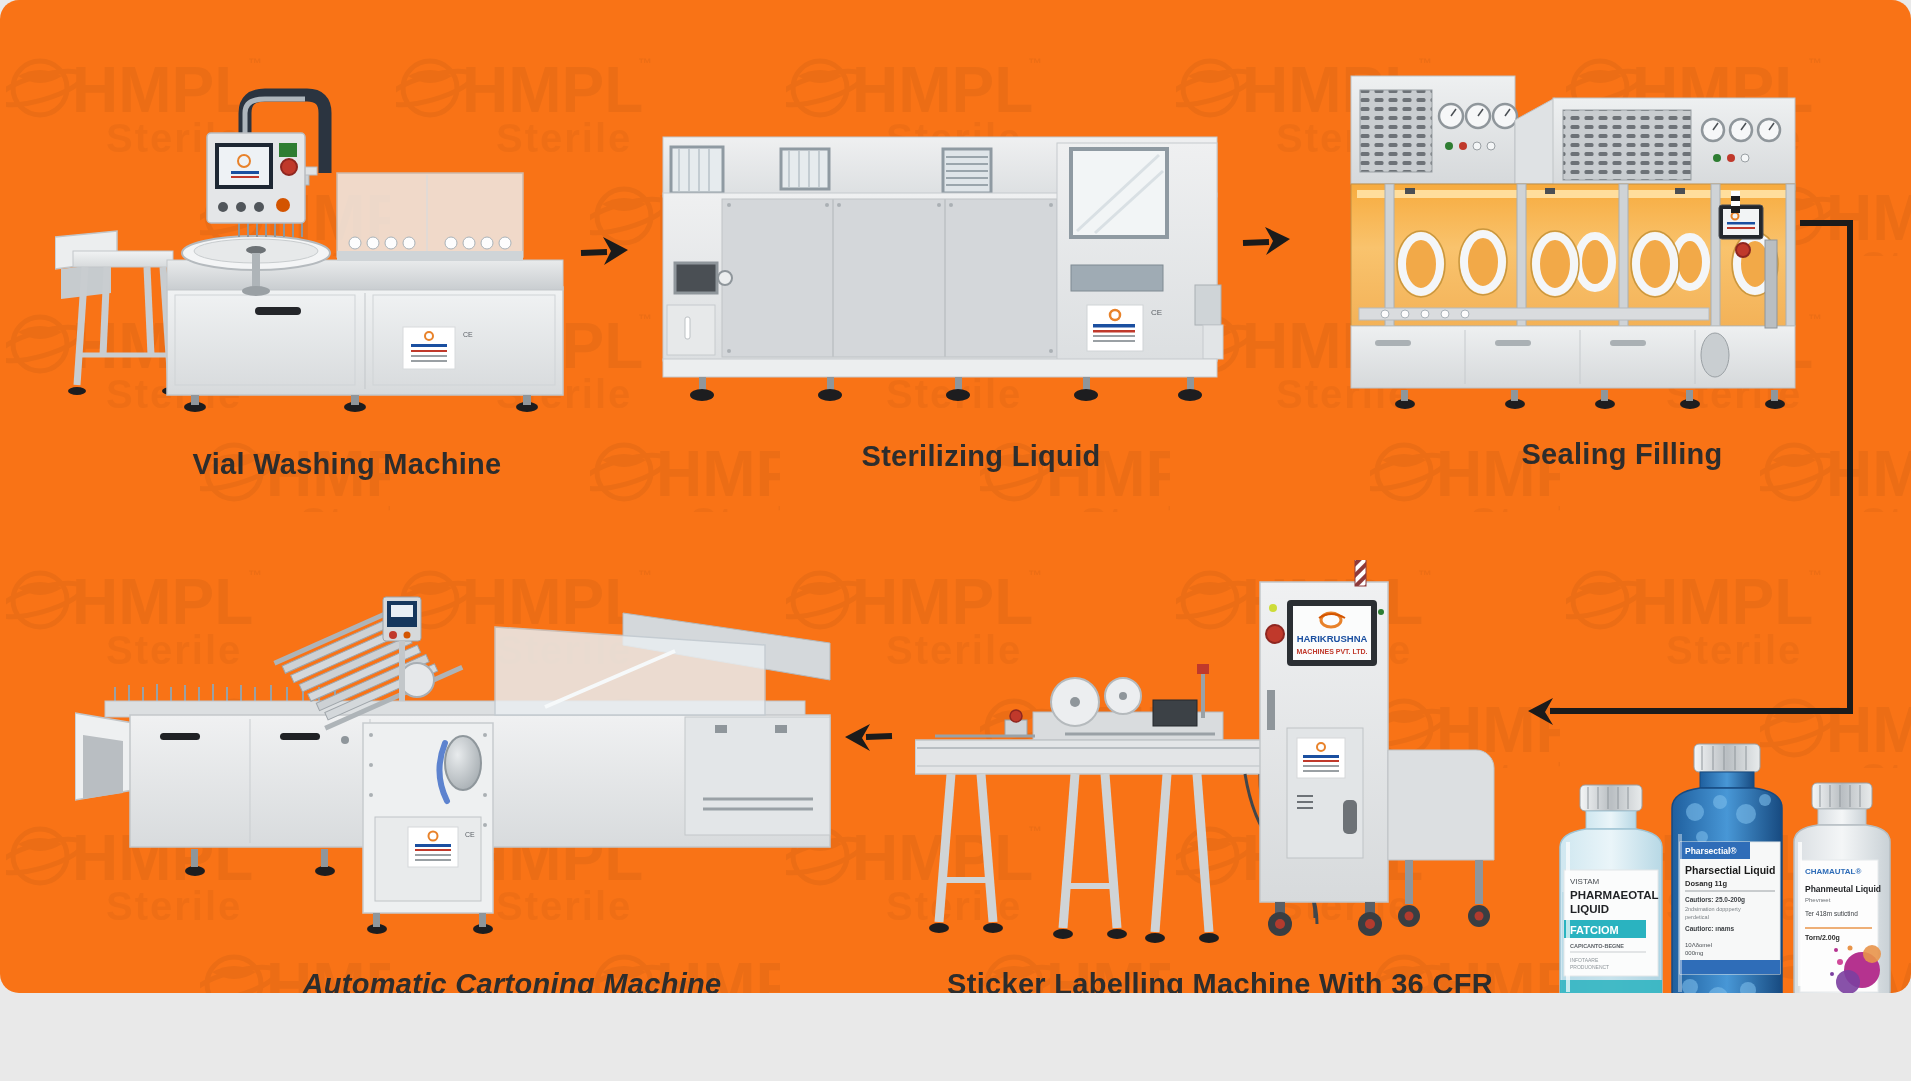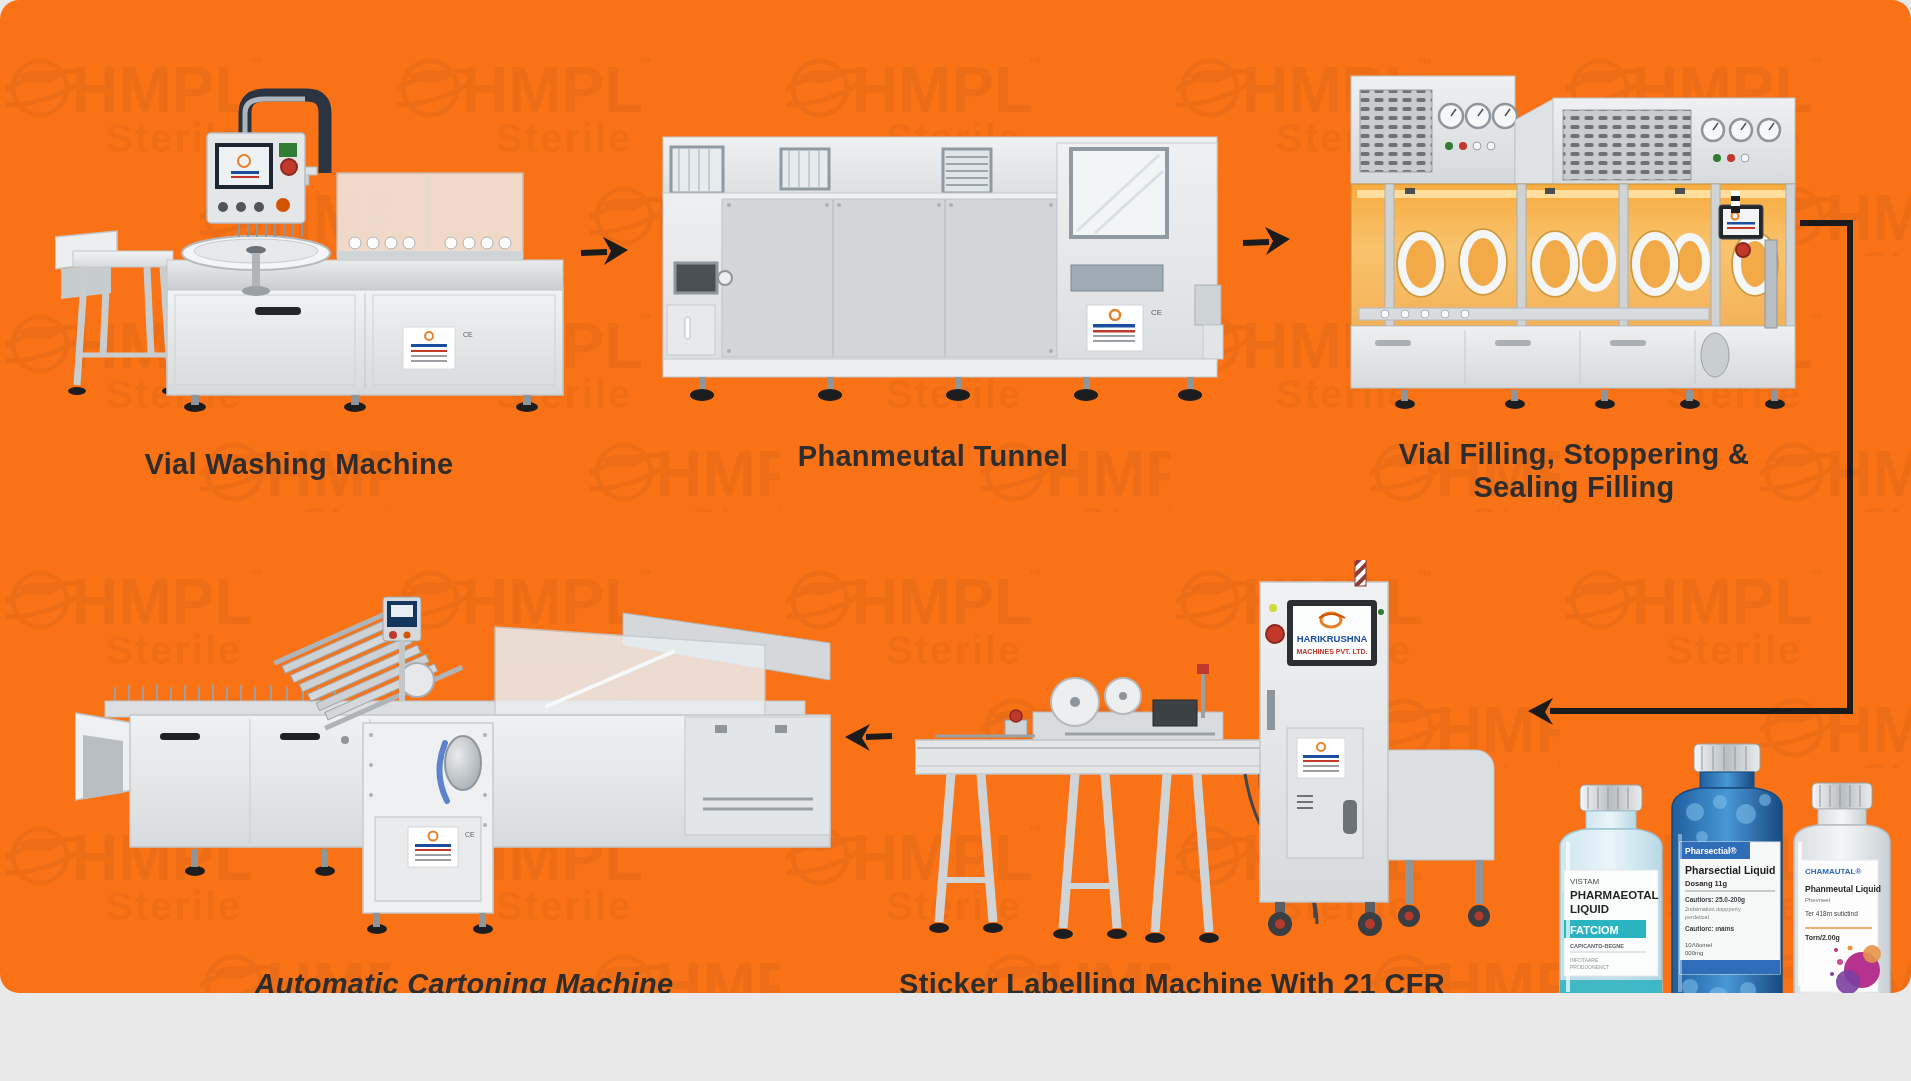--- a/index.html
+++ b/index.html
@@ -1,21 +1,21 @@
 <!DOCTYPE html>
 <html><head>
 <meta charset="utf-8">
 <style>
   html,body{margin:0;padding:0;background:#e9e9e9;}
   #canvas{position:relative;width:1911px;height:993px;background:#f97316;overflow:hidden;
           font-family:"Liberation Sans","DejaVu Sans",sans-serif;border-radius:19px;}
   .layer{position:absolute;left:0;top:0;}
   .machine{position:absolute;}
   .caption{position:absolute;transform:translateX(-50%);font-weight:bold;font-size:29px;
-           color:#2d2d2d;letter-spacing:.3px;white-space:nowrap;text-align:center;line-height:33px;}
+           color:#2d2d2d;letter-spacing:.3px;white-space:nowrap;text-align:center;line-height:33px;margin-left:48px;}
   svg text{font-family:"Liberation Sans","DejaVu Sans",sans-serif;}
   .wm-big{font-weight:bold;font-size:64px;}
   .wm-tm{font-weight:bold;font-size:14px;}
   .wm-sub{font-weight:bold;font-size:40px;letter-spacing:2px;}
 </style>
 </head>
 <body>
 
 <div id="canvas">
 
@@ -746,21 +746,20 @@
         <path d="M1528,711 L1553,698 L1545,712 L1553,725 Z" stroke="none"></path>
       </g>
       <g>
         <line x1="866" y1="737" x2="892" y2="736" stroke-width="6"></line>
         <path d="M845,737 L870,724 L862,738 L870,751 Z" stroke="none"></path>
       </g>
     </g>
   </svg>
 
   <div class="caption" style="left:299px;top:448px;">Vial Washing Machine</div>
-  <div class="caption" style="left:933px;top:440px;">Phanmeutal Tunnel</div>
+  <div class="caption" style="left:933px;top:440px;">Sterilizing Liquid</div>
   <div class="caption" style="left:1574px;top:438px;">
-    <div>Vial Filling, Stoppering &amp;</div>
     <div>Sealing Filling</div>
   </div>
   <div class="caption" style="left:464px;top:968px;font-style:italic;">Automatic Cartoning Machine</div>
-  <div class="caption" style="left:1172px;top:968px;">Sticker Labelling Machine With 21 CFR</div>
+  <div class="caption" style="left:1172px;top:968px;">Sticker Labelling Machine With 36 CFR</div>
 
 </div>
 
 </body></html>

